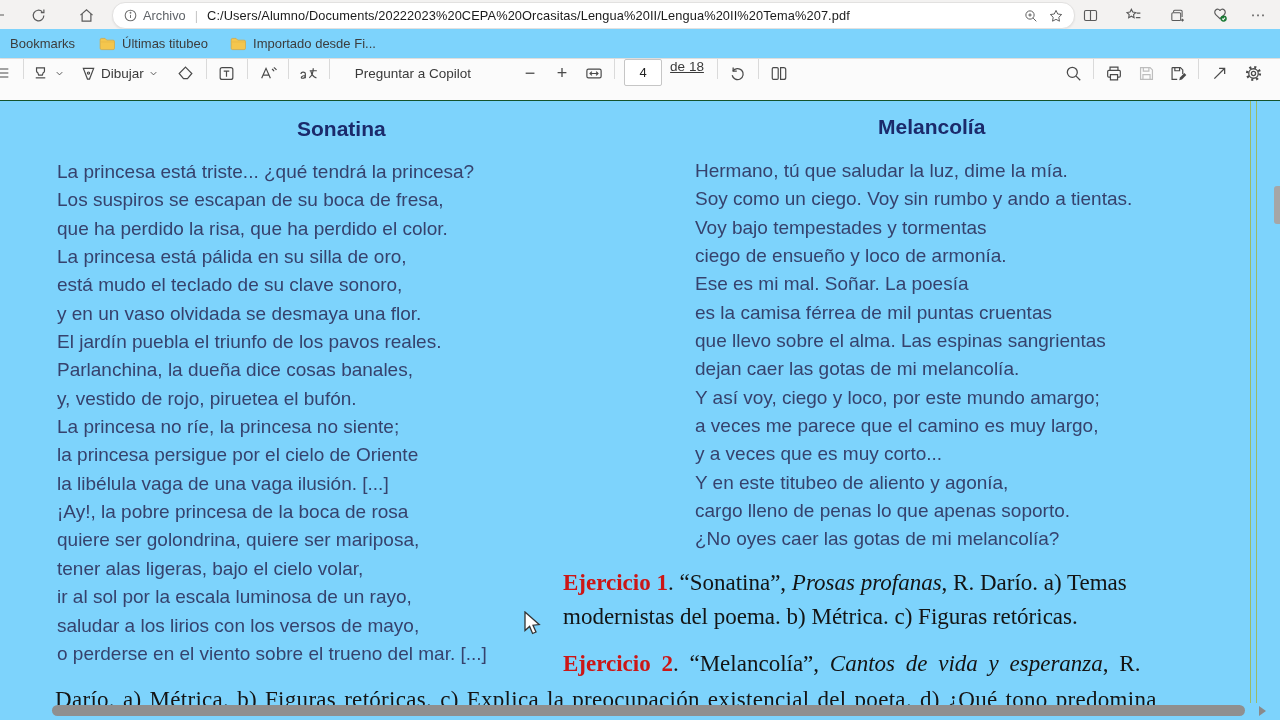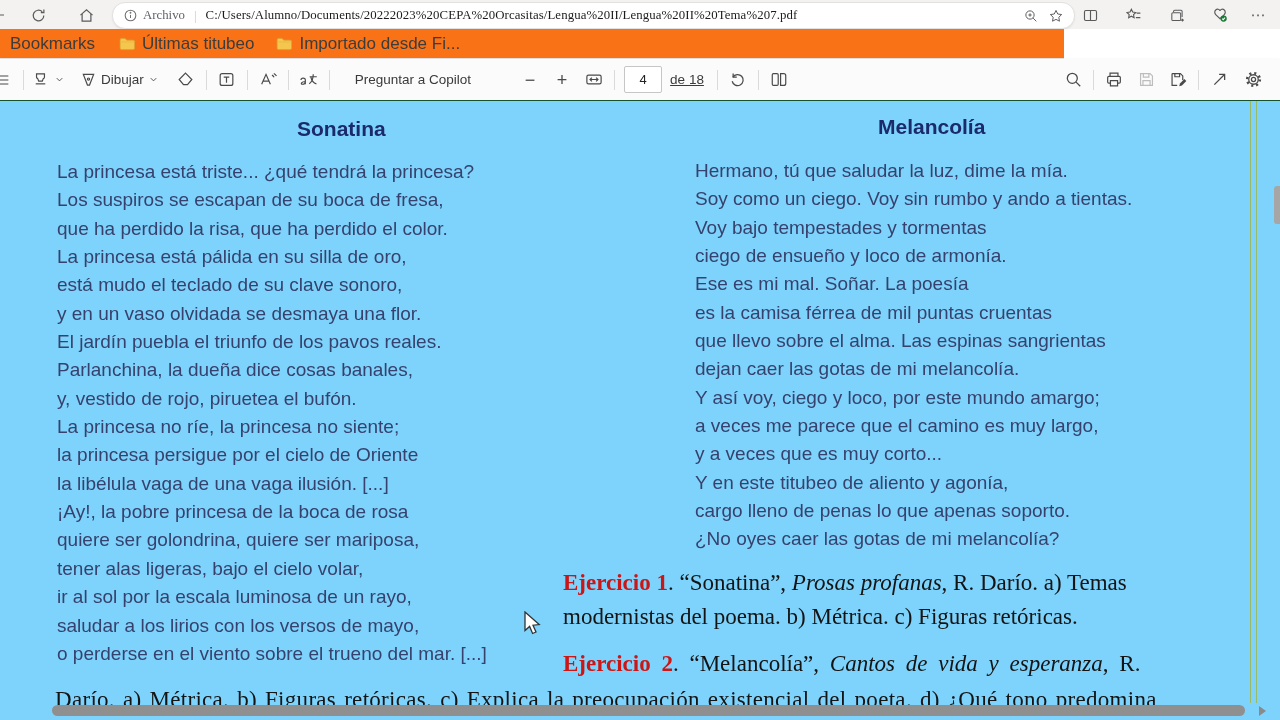--- a/index.html
+++ b/index.html
@@ -1,28 +1,28 @@
 <!DOCTYPE html>
 <html><head>
 <meta charset="utf-8">
 <style>
   html,body{margin:0;padding:0;}
   .screen{position:relative;width:1280px;height:720px;background:#ffffff;overflow:hidden;
           font-family:"Liberation Sans",sans-serif;}
   
   .nav-row{position:absolute;left:0;top:0;width:1280px;height:29px;background:#f3f2f1;}
-  .bm-row{position:absolute;left:0;top:29px;width:1064px;height:29px;background:#f97316;
-          border-bottom:1px solid #e3e2e1;display:flex;align-items:center;font-size:17px;color:#3c3c3c;}
+  .bm-row{position:absolute;left:0;top:29px;width:1280px;height:29px;background:#7dd3fc;
+          border-bottom:1px solid #e3e2e1;display:flex;align-items:center;font-size:13px;color:#3c3c3c;}
   .pdf-toolbar{position:absolute;left:0;top:59px;width:1280px;height:41px;background:#fbfbfb;
           border-bottom:1px solid #14532d;box-shadow:0 1px 3px rgba(0,0,0,.10);
-          display:flex;align-items:center;font-size:13.5px;color:#3a3a3a;}
+          display:flex;font-size:13.5px;color:#3a3a3a;}
   .navbtn{position:absolute;top:3px;width:24px;height:24px;display:flex;align-items:center;justify-content:center;border-radius:4px;}
   .address-bar{position:absolute;left:112px;top:2px;width:961px;height:25px;background:#ffffff;
           border:1px solid #e2e1e0;border-radius:13px;box-shadow:0 1px 2px rgba(0,0,0,.06);
-          display:flex;align-items:center;font-size:12.8px;color:#202020;font-family:Liberation Serif, serif;}
+          display:flex;align-items:center;font-size:12.8px;color:#202020;}
   .ab-site{color:#5f6368;margin:0 4px 0 5px;}
   .ab-sep{color:#c8c8c8;margin:0 9px 0 5px;font-size:13px;}
   .ab-url{white-space:nowrap;overflow:hidden;flex:1;color:#1b1b1b;letter-spacing:.1px;}
   .ab-right{display:flex;align-items:center;gap:9px;margin:0 10px 0 6px;}
   .bm-item{display:flex;align-items:center;gap:6px;padding:0 8px;height:24px;border-radius:4px;}
   .bm-label{white-space:nowrap;}
   .tb-sep{width:1px;height:20px;background:#dadada;margin:0 7px;flex:0 0 auto;}
   .tb-btn{display:flex;align-items:center;justify-content:center;min-width:26px;height:28px;
           border-radius:4px;flex:0 0 auto;gap:3px;}
   .tb-glyph{font-size:18px;color:#4a4a4a;line-height:1;}

